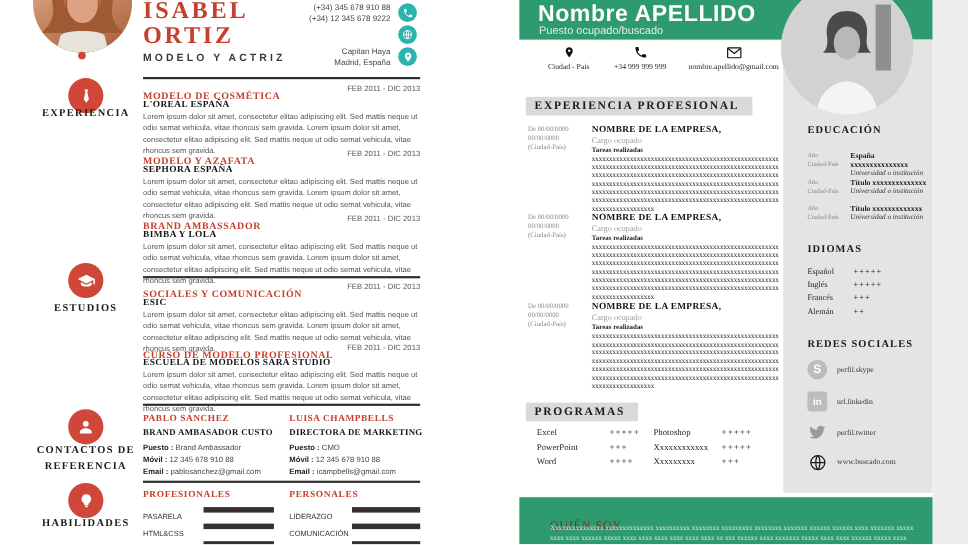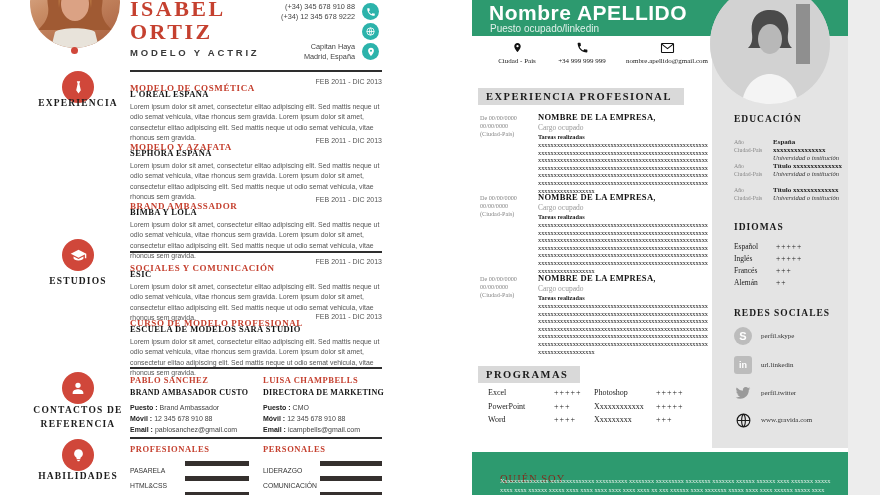--- a/index.html
+++ b/index.html
@@ -240,21 +240,21 @@
 
         <span class="sk-bar" style="left:57px;width:62px"><span class="fill" style="width: 66%;"></span></span>
       </div>
     </div>
   </div>
 
   <div class="page right-page">
 
     <div class="abs rp-header"></div>
     <div class="abs rp-name">Nombre APELLIDO</div>
-    <div class="abs rp-sub">Puesto ocupado/linkedin</div>
+    <div class="abs rp-sub">Puesto ocupado/buscado</div>
 
     <div class="abs rp-ct" style="left:12px;top:39px;width:66px">
       <div class="ic">
         <svg width="11" height="13" viewBox="0 0 24 24" fill="#111">
             <path d="M12 2C8.1 2 5 5.1 5 9c0 5.2 7 13 7 13s7-7.8 7-13c0-3.9-3.1-7-7-7zm0 9.5A2.5 2.5 0 1 1 12 6.5a2.5 2.5 0 0 1 0 5z"></path>
           </svg>
       </div>
       <div class="lb">Ciudad - País</div>
     </div>
     <div class="abs rp-ct" style="left:78px;top:39px;width:64px">
@@ -345,21 +345,21 @@
         </span>
         <span class="soc-lb">perfil.twitter</span>
       </div>
       <div class="soc-row" style="top:375px">
         <span style="width:18px;height:18px;display:flex;align-items:center;justify-content:center">
           <svg width="17" height="17" viewBox="0 0 24 24" fill="none" stroke="#1a1a1a" stroke-width="1.6">
               <circle cx="12" cy="12" r="9"></circle>
               <path d="M3 12h18M12 3c3.5 3 3.5 15 0 18M12 3c-3.5 3-3.5 15 0 18"></path>
             </svg>
         </span>
-        <span class="soc-lb">www.gravida.com</span>
+        <span class="soc-lb">www.buscado.com</span>
       </div>
     </div>
 
     <div class="abs rp-photo">
       <svg width="120" height="120" viewBox="0 0 120 120">
         <rect width="120" height="120" fill="#d2d2d2"></rect>
         <path d="M86 20h14v60H86z" fill="#8f8f8f"></path>
         <path d="M60 26c-14 0-20 10-18 24 1 9-2 12-4 14h44c-2-2-5-5-4-14 2-14-4-24-18-24z" fill="#4a4a4a"></path>
         <ellipse cx="60" cy="55" rx="12" ry="15" fill="#b8b8b8"></ellipse>
         <path d="M32 120c2-22 18-30 28-30s26 8 28 30z" fill="#f4f4f4"></path>

